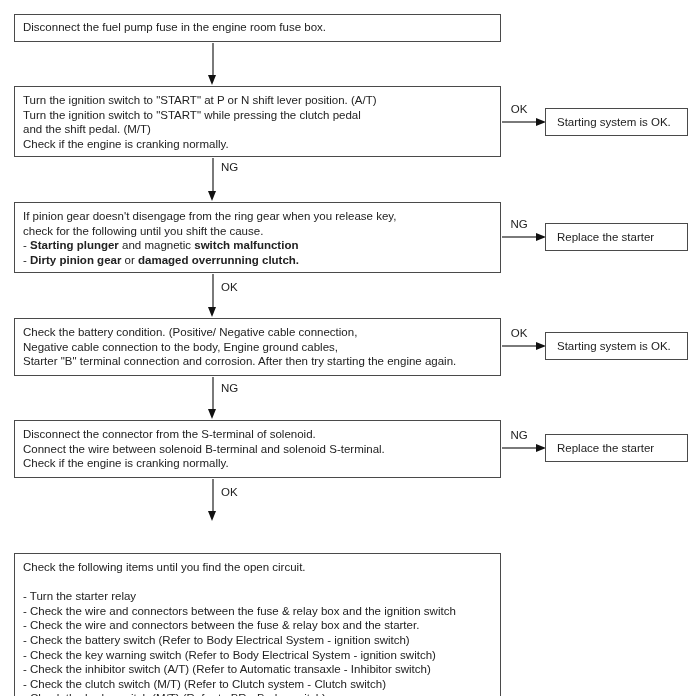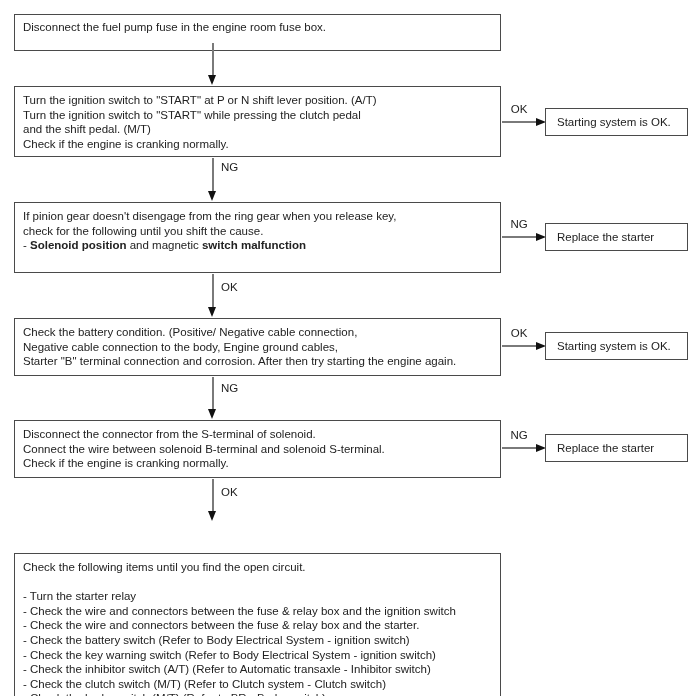--- a/index.html
+++ b/index.html
@@ -78,21 +78,21 @@
     padding-left: 11px;
     white-space: nowrap;
     text-align: right;
   }
 </style>
 </head>
 <body>
 
 <div class="canvas">
 
-  <div class="box" style="top:14px;height:37px;padding-top:5px">
+  <div class="box" style="top:14px;height:28px;padding-top:5px">
     <div class="line">Disconnect the fuel pump fuse in the engine room fuse box.</div>
   </div>
 
   <div>
     <div class="vline" style="left:212px;top:43px;height:33px"></div>
     <div class="vhead" style="left:208px;top:75px"></div>
   </div>
 
   <div class="box" style="top:86px;height:71px">
     <div class="line">Turn the ignition switch to "START" at P or N shift lever position. (A/T)</div>
@@ -112,21 +112,22 @@
 
   <div>
     <div class="vline" style="left:212px;top:158px;height:33px"></div>
     <div class="vhead" style="left:208px;top:191px"></div>
     <div class="vlabel" style="top:161px">NG</div>
   </div>
 
   <div class="box" style="top:202px;height:71px">
     <div class="line">If pinion gear doesn't disengage from the ring gear when you release key,</div>
     <div class="line">check for the following until you shift the cause.</div>
-    <div class="line"><span>- </span><span class="b">Solenoid position</span><span> and magnetic </span><span class="b">switch malfunction</span></div>
+    <div class="line"><span>- </span><span class="b">Starting plunger</span><span> and magnetic </span><span class="b">switch malfunction</span></div>
+    <div class="line"><span>- </span><span class="b">Dirty pinion gear</span><span> or </span><span class="b">damaged overrunning clutch.</span></div>
   </div>
 
   <div>
     <div class="hlabel" style="top:218px">NG</div>
     <div class="hline" style="top:236px"></div>
     <div class="hhead" style="top:233px"></div>
     <div class="sbox" style="top:223px">
       <span>Replace the starter</span>
     </div>
   </div>

